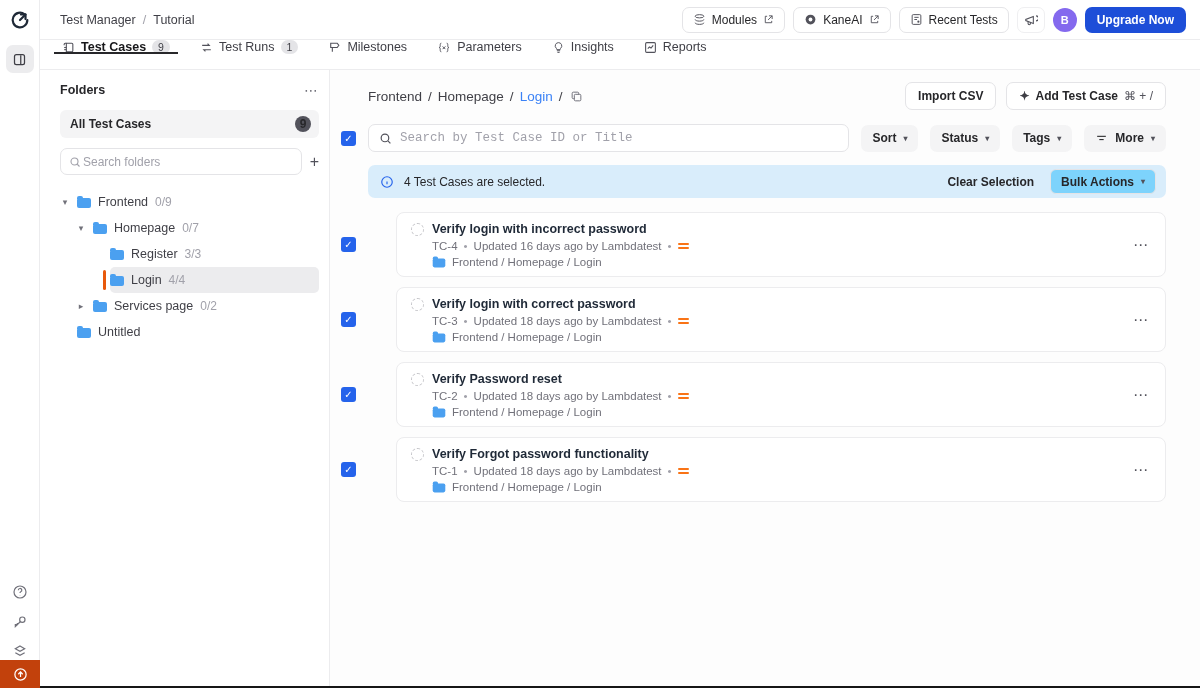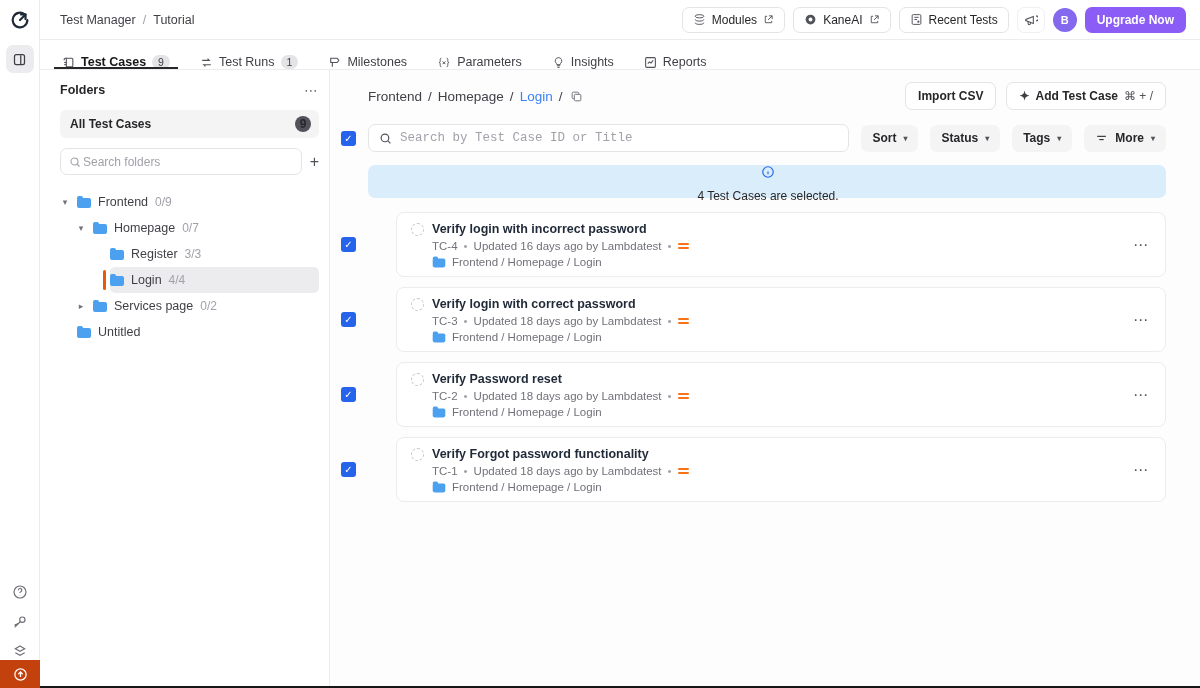--- a/index.html
+++ b/index.html
@@ -18,24 +18,24 @@
   .col { flex:1; display:flex; flex-direction:column; min-width:0; }
 
   .topbar { height:40px; border-bottom:1px solid #ececee; display:flex; align-items:center; padding:0 14px 0 20px; gap:8px; }
   .crumb-top { font-size:12.5px; color:#3f3f46; display:flex; gap:7px; align-items:center; }
   .crumb-top .sep { color:#a1a1aa; }
   .topbar-spacer { flex:1; }
   .tbtn { display:inline-flex; align-items:center; gap:6px; height:26px; padding:0 10px; border:1px solid #e4e4e7; border-radius:7px; background:#fff; font-size:12px; color:#27272a; cursor:pointer; white-space:nowrap; }
   .tbtn .ic { color:#52525b; }
   .icon-ghost { width:28px; height:26px; display:flex; align-items:center; justify-content:center; border:1px solid #efeff1; border-radius:7px; color:#52525b; cursor:pointer; }
   .avatar { width:24px; height:24px; border-radius:50%; background:#8469ee; color:#fff; font-size:11px; font-weight:bold; display:flex; align-items:center; justify-content:center; cursor:pointer; }
-  .upgrade-btn { height:26px; padding:0 12px; border-radius:7px; background:#8b5cf6; color:#fff; font-size:12px; font-weight:bold; border:none; display:flex; align-items:center; cursor:pointer; }
-
-  
-  .tabbar { height:30px; border-bottom:1px solid #ececee; display:flex; align-items:flex-end; padding-left:20px; gap:26px; }
+  .upgrade-btn { height:26px; padding:0 12px; border-radius:7px; background:#1d4ed8; color:#fff; font-size:12px; font-weight:bold; border:none; display:flex; align-items:center; cursor:pointer; }
+
+  
+  .tabbar { height:30px; border-bottom:1px solid #ececee; display:flex; align-items:flex-start; padding-left:20px; gap:26px; }
   .tab { display:flex; align-items:center; gap:6px; font-size:12.5px; color:#3f3f46; cursor:pointer; position:relative; padding:0 2px; }
   .tab .ic { color:#52525b; }
   .tab.active { font-weight:bold; color:#18181b; }
   .tab.active::after { content:""; position:absolute; left:-6px; right:-6px; bottom:0; height:2px; background:#27272a; }
   .badge { background:#e4e4e7; color:#3f3f46; border-radius:8px; font-size:10.5px; padding:1px 6px; font-weight:normal; }
 
   
   .body { flex:1; display:flex; min-height:0; }
 
   
@@ -78,21 +78,21 @@
 
   .searchrow { display:flex; align-items:center; margin-bottom:13px; }
   .searchrow .checkcol { padding-top:0; }
   .big-search { flex:1; display:flex; align-items:center; gap:8px; border:1px solid #e4e4e7; border-radius:7px; height:28px; padding:0 10px; background:#fff; }
   .big-search input { border:none; outline:none; width:100%; font-size:12.5px; font-family:Liberation Mono, monospace; color:#b91c1c; background:transparent; }
   .big-search input::placeholder { color:#a1a1aa; }
   .filters { display:flex; gap:12px; margin-left:12px; }
   .fbtn { height:27px; display:inline-flex; align-items:center; gap:7px; padding:0 11px; background:#f4f4f5; border:none; border-radius:7px; font-size:12px; font-weight:bold; color:#27272a; cursor:pointer; white-space:nowrap; }
   .fbtn .car { font-size:8px; color:#52525b; }
 
-  .banner { margin-left:27px; height:33px; background:#d9edfb; border-radius:7px; display:flex; align-items:center; padding:0 10px 0 12px; gap:10px; margin-bottom:14px;flex-direction:column; }
+  .banner { margin-left:27px; height:33px; background:#d9edfb; border-radius:7px; display:flex; align-items:center; padding:0 10px 0 12px; gap:10px; margin-bottom:14px; }
   .banner-msg { font-size:12px; color:#27272a; }
   .banner-spacer { flex:1; }
   .clear-btn { font-size:12px; font-weight:bold; color:#27272a; background:none; border:none; cursor:pointer; margin-right:6px; }
   .bulk-btn { height:25px; display:inline-flex; align-items:center; gap:7px; padding:0 10px; background:#7dd3fc; border:1px solid #e4e4e7; border-radius:6px; font-size:12px; font-weight:bold; color:#27272a; cursor:pointer; }
   .bulk-btn .car { font-size:8px; color:#52525b; }
 
   .cards { display:flex; flex-direction:column; gap:10px; }
   .cardrow { display:flex; align-items:center;gap:28px; }
   .card { flex:1; background:#fff; border:1px solid #ececee; border-radius:8px; padding:9px 14px 8px 14px; position:relative; min-height:61px; }
   .card-title-row { display:flex; align-items:center; gap:8px; margin-bottom:4px; }

